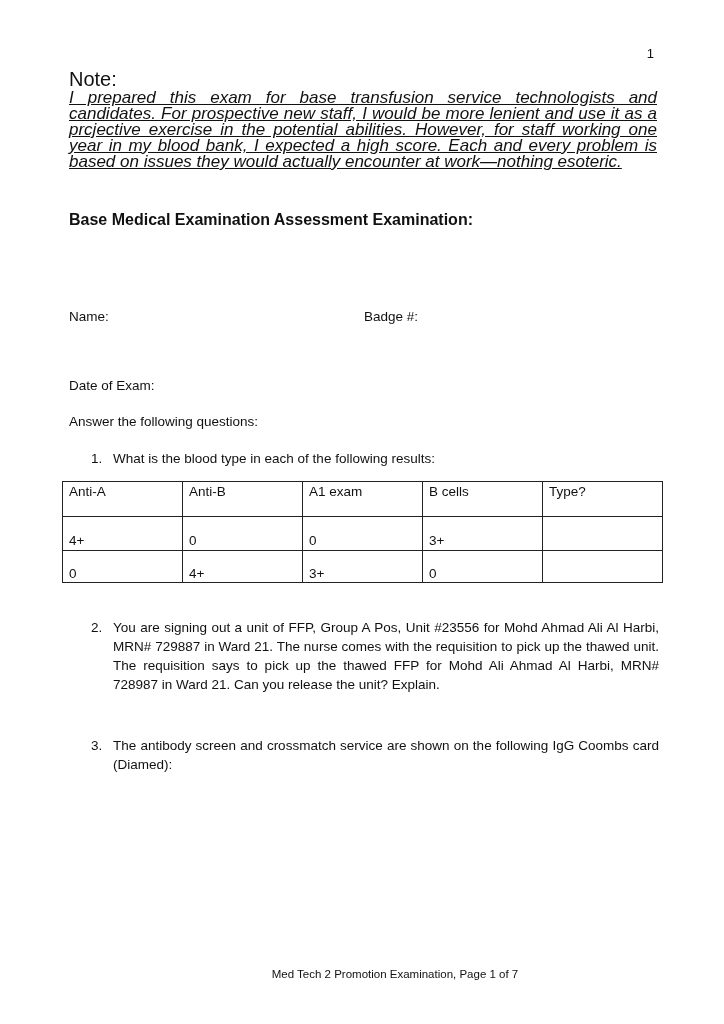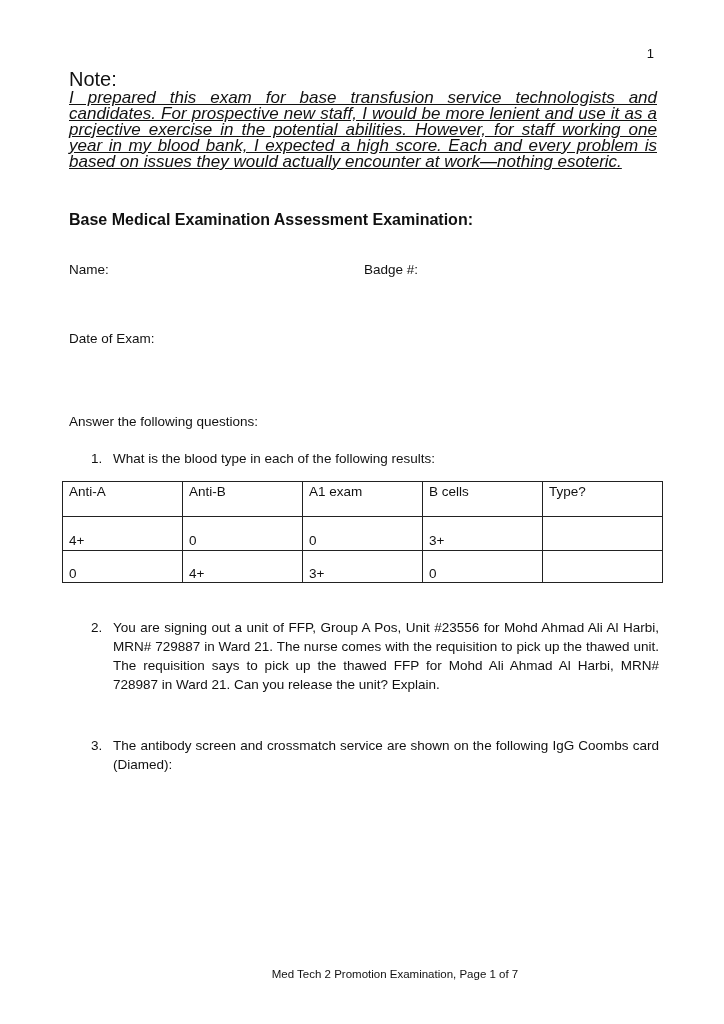--- a/index.html
+++ b/index.html
@@ -8,21 +8,21 @@
       font-family: "Liberation Sans", sans-serif; color: #111;
     }
     .abs { position: absolute; }
     .page-num { top: 46px; right: 70px; font-size: 13px; }
     .note-title { top: 68px; left: 69px; font-size: 20px; font-weight: normal; }
     .note-body {
       top: 90px; left: 69px; width: 588px; font-size: 17px; line-height: 16px;
       font-style: italic; text-align: justify; text-decoration: underline;
     }
     .exam-title { top: 211px; left: 69px; font-size: 16px; font-weight: bold; }
-    .field-label { font-size: 13.5px; }
+    .field-label { font-size: 13.5px; margin-top: 47px; }
     .name-label { top: 262px; left: 69px; }
     .badge-label { top: 262px; left: 364px; }
     .date-label { top: 331px; left: 69px; }
     .instructions { top: 414px; left: 69px; font-size: 13.5px; text-align: center; }
     .q-item { font-size: 13.5px; line-height: 19px; }
     .q1 { top: 449px; left: 91px; width: 570px; }
     .q2 { top: 618px; left: 91px; width: 568px; }
     .q3 { top: 736px; left: 91px; width: 568px; }
     .q-row { display: flex; }
     .q-num { width: 22px; flex: 0 0 22px; }

